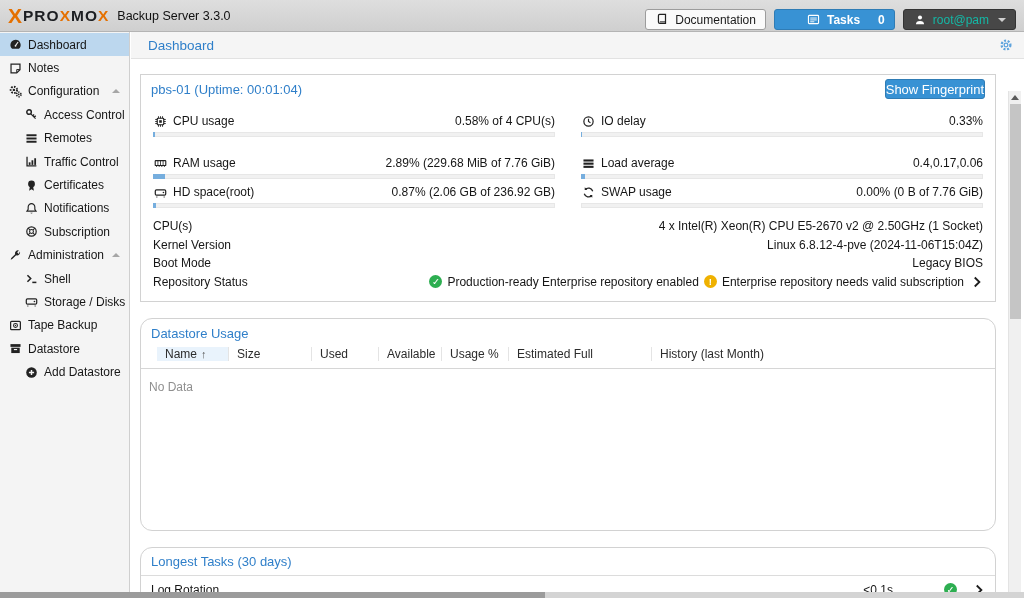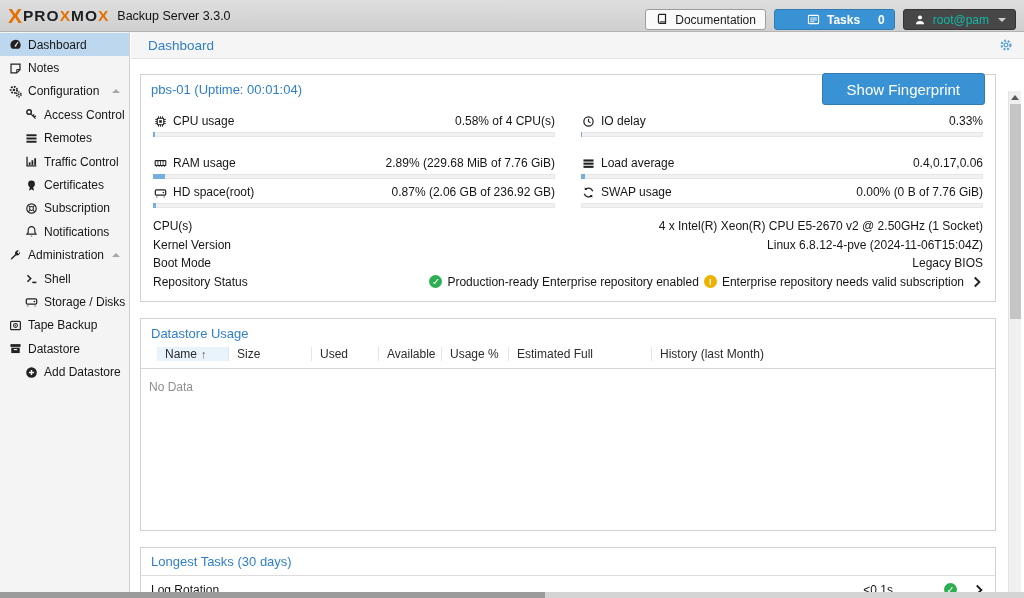--- a/index.html
+++ b/index.html
@@ -45,26 +45,26 @@
 
   
   .content{position:absolute;left:131px;top:32px;right:0;bottom:0;background:#fff;overflow:hidden;}
   .content-header{height:27px;display:flex;align-items:center;background:#f5f5f5;
     border-bottom:1px solid #e2e2e2;padding:0 11px 0 17px;}
   .page-title{color:var(--blue);font-size:13.5px;}
   .hdr-gear{margin-left:auto;color:#5ea3dd;cursor:pointer;}
   .scrollwrap{position:absolute;left:0;top:27px;right:16px;bottom:0;padding:15px 0 0 9px;}
 
   .panel{width:856px;border:1px solid #d2d2d2;background:#fff;}
-  .panel + .panel{margin-top:16px;}
+  .panel + .panel{margin-top:16px;border-radius:12px;}
   .panel-h{height:28px;display:flex;align-items:center;padding:0 10px;}
   .panel-h.bordered{border-bottom:1px solid #dcdcdc;}
   .panel-title{color:var(--blue);font-size:13px;}
-  .btn-fp{margin-left:auto;height:32px;display:inline-flex;align-items:center;background:var(--accent);
-    color:#fff;font-size:15px;border-radius:3px;padding:0 24px;border:1px solid #2f7cb5;cursor:pointer;}
+  .btn-fp{margin-left:auto;height:20px;display:inline-flex;align-items:center;background:var(--accent);
+    color:#fff;font-size:13px;border-radius:3px;padding:0 0;border:1px solid #2f7cb5;cursor:pointer;}
 
   
   .p1-stats{display:grid;grid-template-columns:1fr 1fr;column-gap:26px;padding:9px 12px 0 12px;}
   .stat{margin-bottom:4px;}
   .stat.gap-lg{margin-bottom:17px;}
   .stat.gap-sm{margin-bottom:2px;}
   .srow{display:flex;justify-content:space-between;align-items:center;height:18px;}
   .lab{display:flex;align-items:center;gap:6px;}
   .bar{height:5px;background:#f1f1f1;box-shadow:inset 0 0 0 1px #e7e7e7;margin-top:2px;overflow:hidden;}
   .fill{height:100%;background:var(--barfill);}
@@ -211,35 +211,35 @@
         <svg viewBox="0 0 16 16" width="13" height="13">
           <circle cx="8" cy="6" r="4.2" fill="currentColor"></circle>
           <path d="m6 9.5-1 5 3-2 3 2-1-5z" fill="currentColor"></path>
         </svg>
       </span>
       <span class="side-label">Certificates</span>
     </div>
     <div class="side-item lvl1">
       <span class="icn">
         <svg viewBox="0 0 16 16" width="13" height="13">
+          <path d="M8 2a4.1 4.1 0 0 0-4.1 4.1v3L2.4 11.3h11.2L12.1 9.1v-3A4.1 4.1 0 0 0 8 2z" fill="none" stroke="currentColor" stroke-width="1.4"></path>
+          <path d="M6.6 13.2a1.5 1.5 0 0 0 2.8 0z" fill="currentColor"></path>
+        </svg>
+      </span>
+      <span class="side-label">Notifications</span>
+    </div>
+    <div class="side-item lvl1">
+      <span class="icn">
+        <svg viewBox="0 0 16 16" width="13" height="13">
           <circle cx="8" cy="8" r="5.8" fill="none" stroke="currentColor" stroke-width="1.5"></circle>
           <circle cx="8" cy="8" r="2.4" fill="none" stroke="currentColor" stroke-width="1.3"></circle>
           <path d="m3.9 3.9 2.1 2.1m6.1-2.1-2.1 2.1m-4 4-2.1 2.1m8.2 0-2.1-2.1" stroke="currentColor" stroke-width="1.3"></path>
         </svg>
       </span>
       <span class="side-label">Subscription</span>
-    </div>
-    <div class="side-item lvl1">
-      <span class="icn">
-        <svg viewBox="0 0 16 16" width="13" height="13">
-          <path d="M8 2a4.1 4.1 0 0 0-4.1 4.1v3L2.4 11.3h11.2L12.1 9.1v-3A4.1 4.1 0 0 0 8 2z" fill="none" stroke="currentColor" stroke-width="1.4"></path>
-          <path d="M6.6 13.2a1.5 1.5 0 0 0 2.8 0z" fill="currentColor"></path>
-        </svg>
-      </span>
-      <span class="side-label">Notifications</span>
     </div>
     <div class="side-item lvl0">
       <span class="icn">
         <svg viewBox="0 0 16 16" width="13" height="13">
           <path d="M13.4 3a3.6 3.6 0 0 1-4.6 4.6L4 12.4l-1.9.7.7-1.9 4.8-4.8A3.6 3.6 0 0 1 12.2 1.8L10 4l2 2z" fill="currentColor"></path>
         </svg>
       </span>
       <span class="side-label">Administration</span>
       <span class="grp-caret"></span>
     </div>

